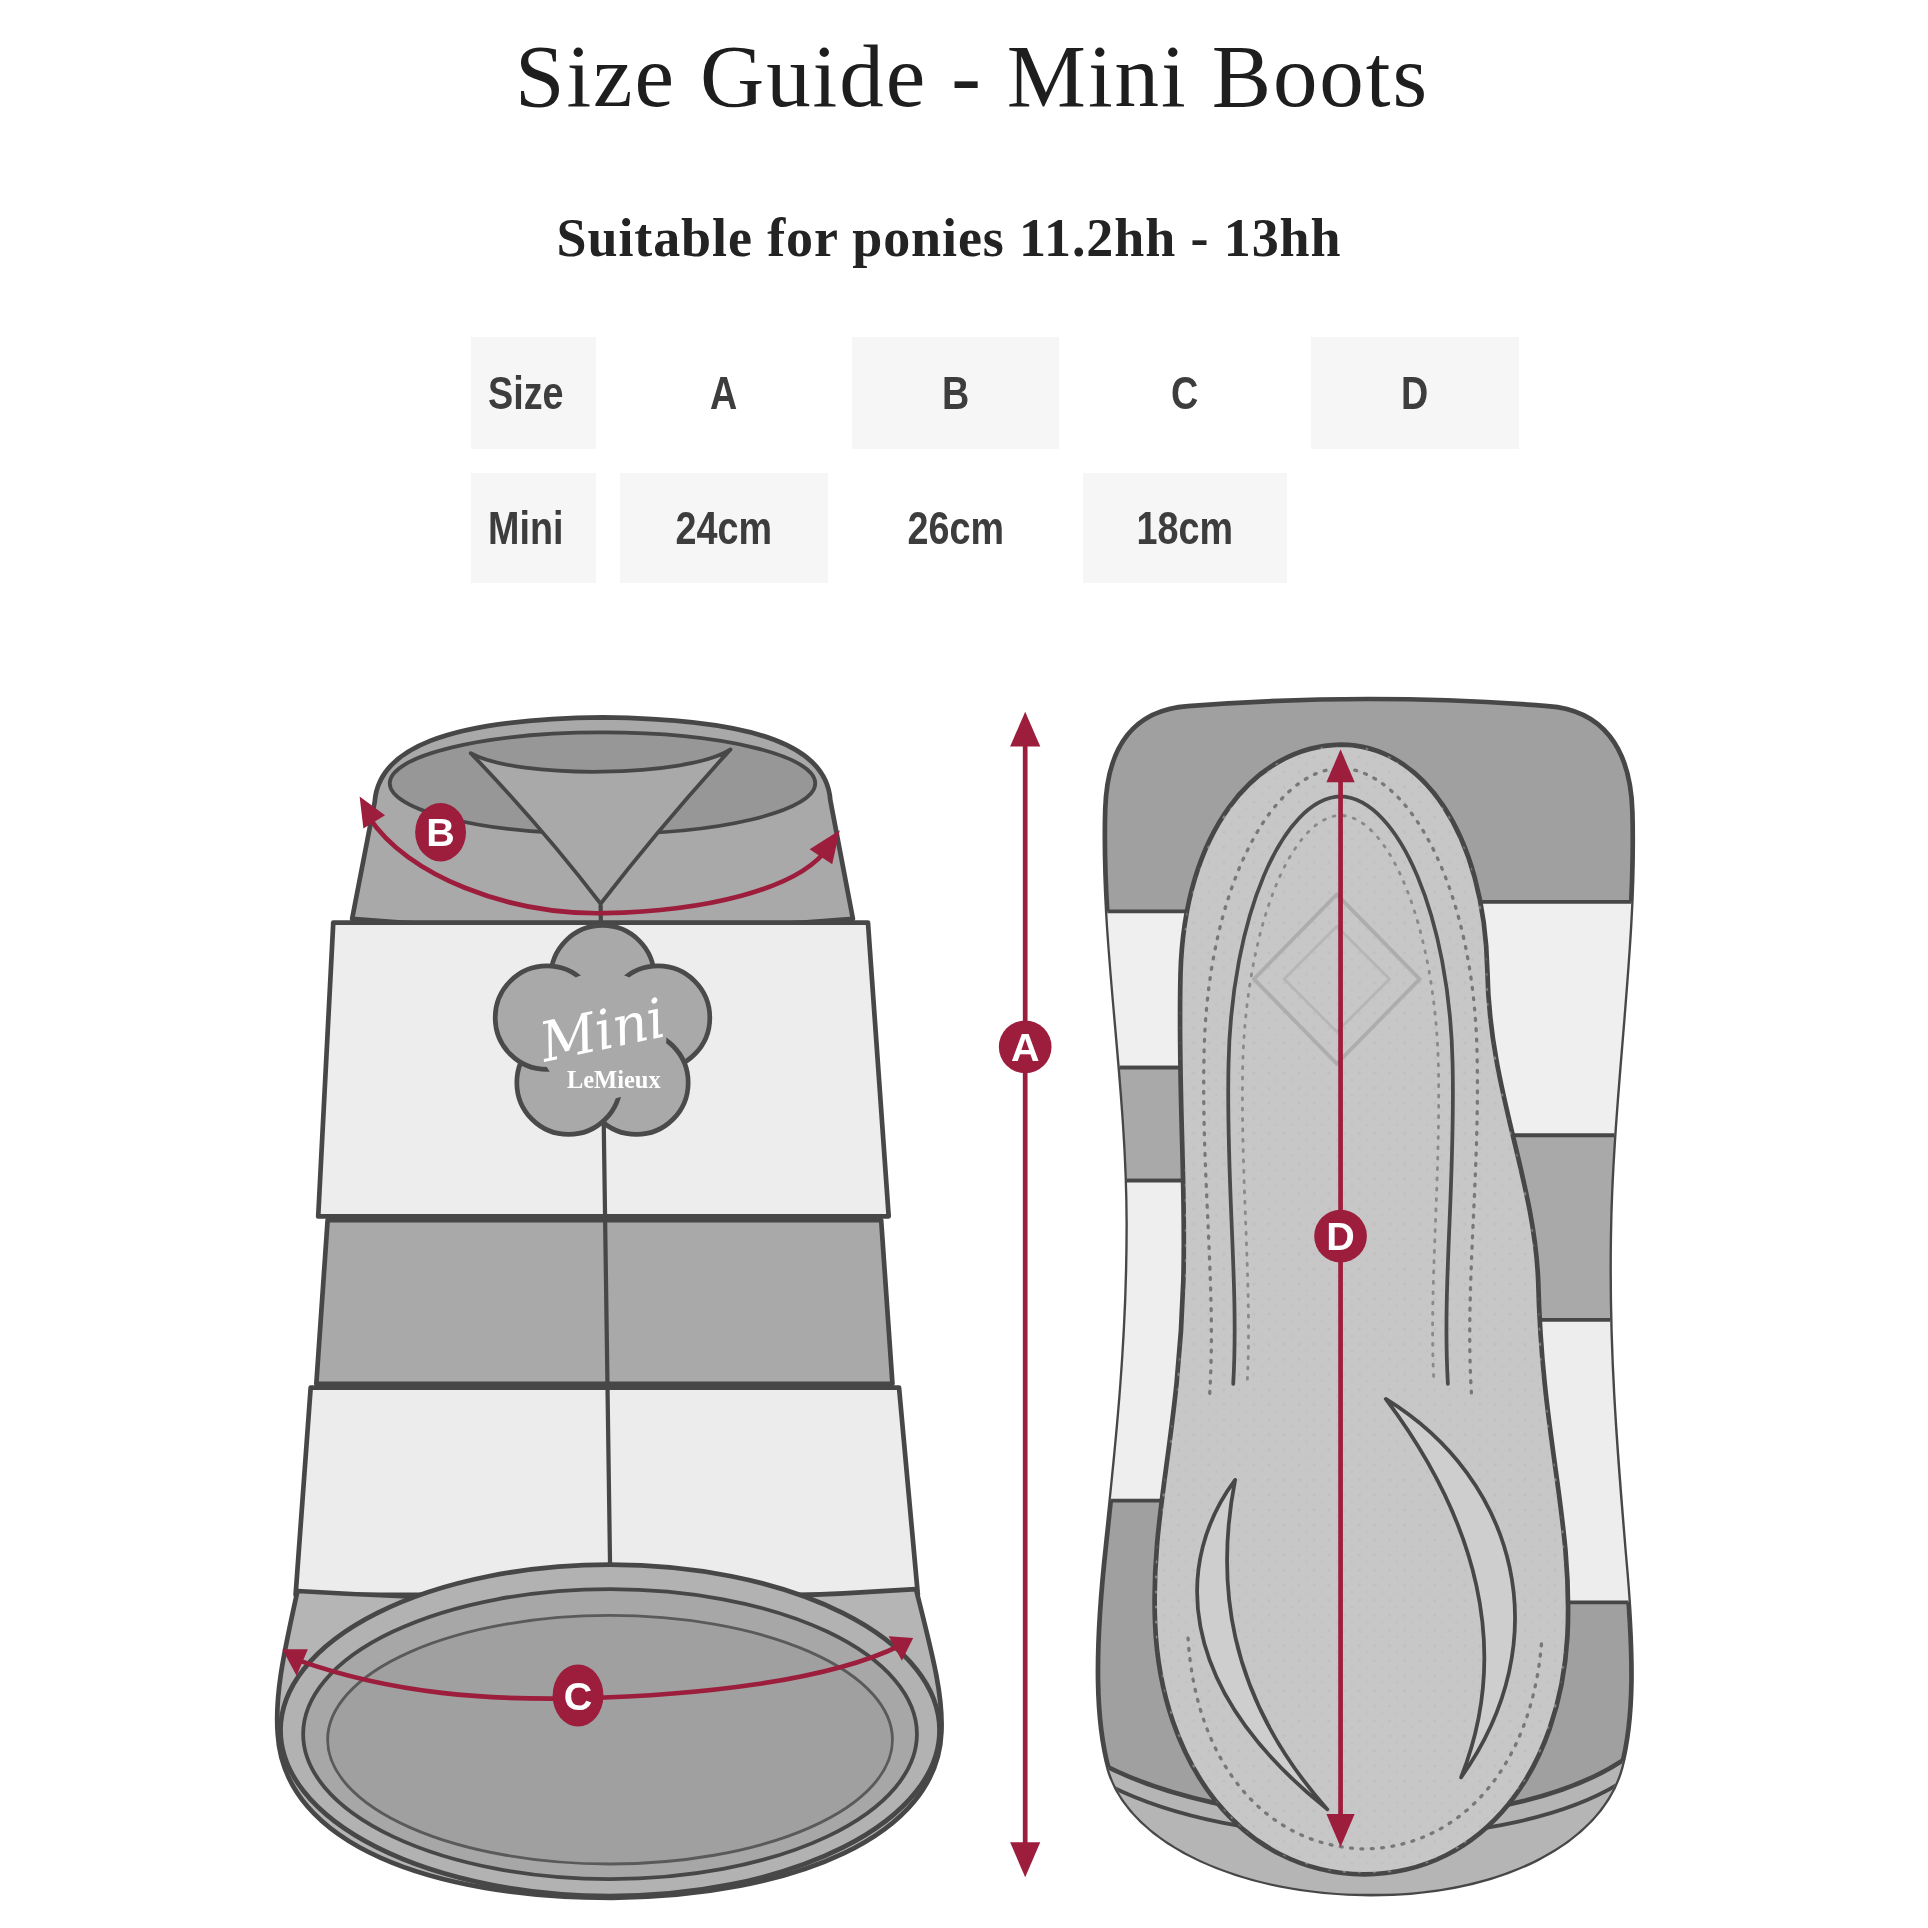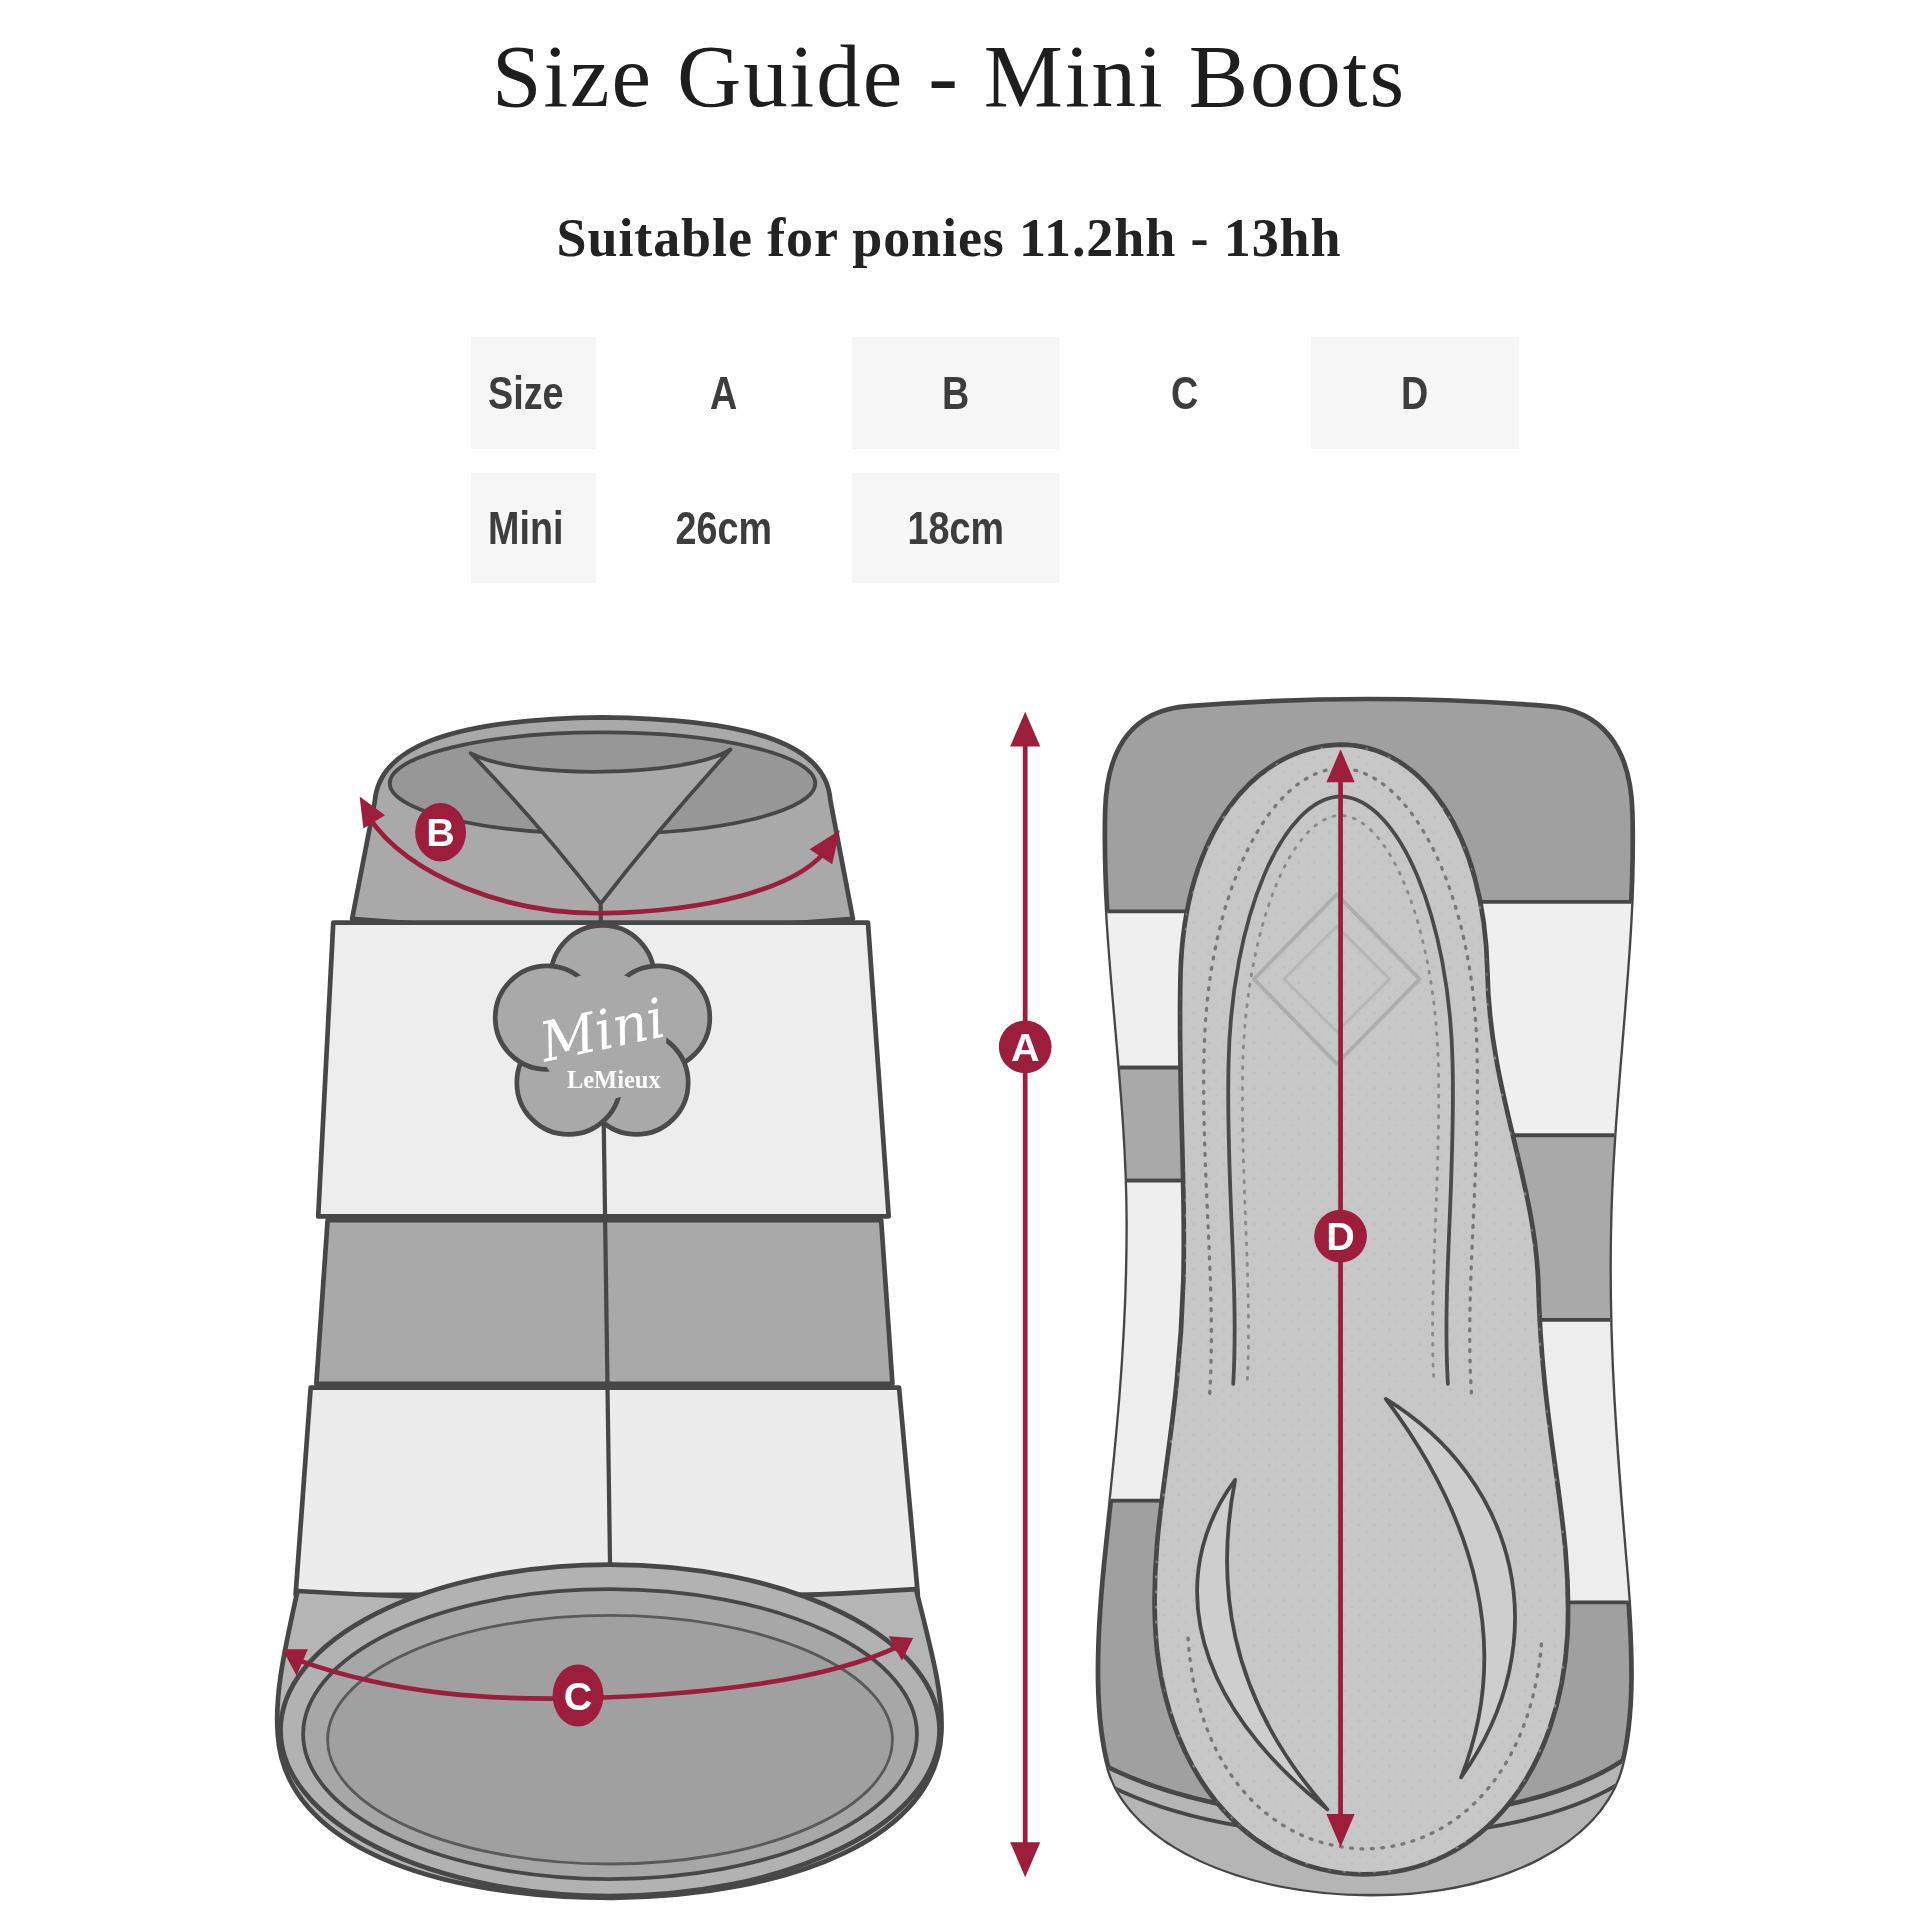--- a/index.html
+++ b/index.html
@@ -1,21 +1,21 @@
 <!DOCTYPE html>
 <html style="font-size:15px"><head>
 <meta charset="utf-8">
 <style>
   html,body{margin:0;padding:0;background:#ffffff;}
   .stage{position:relative;width:1928px;height:1928px;background:#ffffff;overflow:hidden;
          font-family:"Liberation Sans",sans-serif;}
   
   .page-title{position:absolute;top:24.5px;left:0;width:1898px;text-align:center;
               font-family:"Liberation Serif",serif;font-weight:400;font-size:89px;
-              color:#1e1e1e;letter-spacing:1.9px;}
+              color:#1e1e1e;letter-spacing:1.9px;padding-left:23px;}
   .page-subtitle{position:absolute;top:207px;left:0;width:1898px;text-align:center;
               font-family:"Liberation Serif",serif;font-weight:700;font-size:54px;
               color:#232323;letter-spacing:0.9px;}
   
   .size-table{position:absolute;left:471px;top:337px;display:grid;
               grid-template-columns:125px 208px 207px 204px 208px;
               grid-template-rows:112px 110px;column-gap:1.9px;row-gap:2.8px;gap:24px;}
   .tcell{display:flex;align-items:center;justify-content:center;
          font-weight:700;font-size:46px;color:#3d3d3d;}
   .tcell.first{justify-content:flex-start;padding-left:17px;}
@@ -49,20 +49,23 @@
         <span class="cond">B</span>
       </div>
     <div class="tcell bg-w">
         <span class="cond">C</span>
       </div>
     <div class="tcell bg-g">
         <span class="cond">D</span>
       </div>
     <div class="tcell first bg-g">
         <span class="cond">Mini</span>
+      </div>
+    <div class="tcell bg-g">
+        <span class="cond">24cm</span>
       </div>
     <div class="tcell bg-w">
         <span class="cond">26cm</span>
       </div>
     <div class="tcell bg-g">
         <span class="cond">18cm</span>
       </div>
   </div>
 
 

